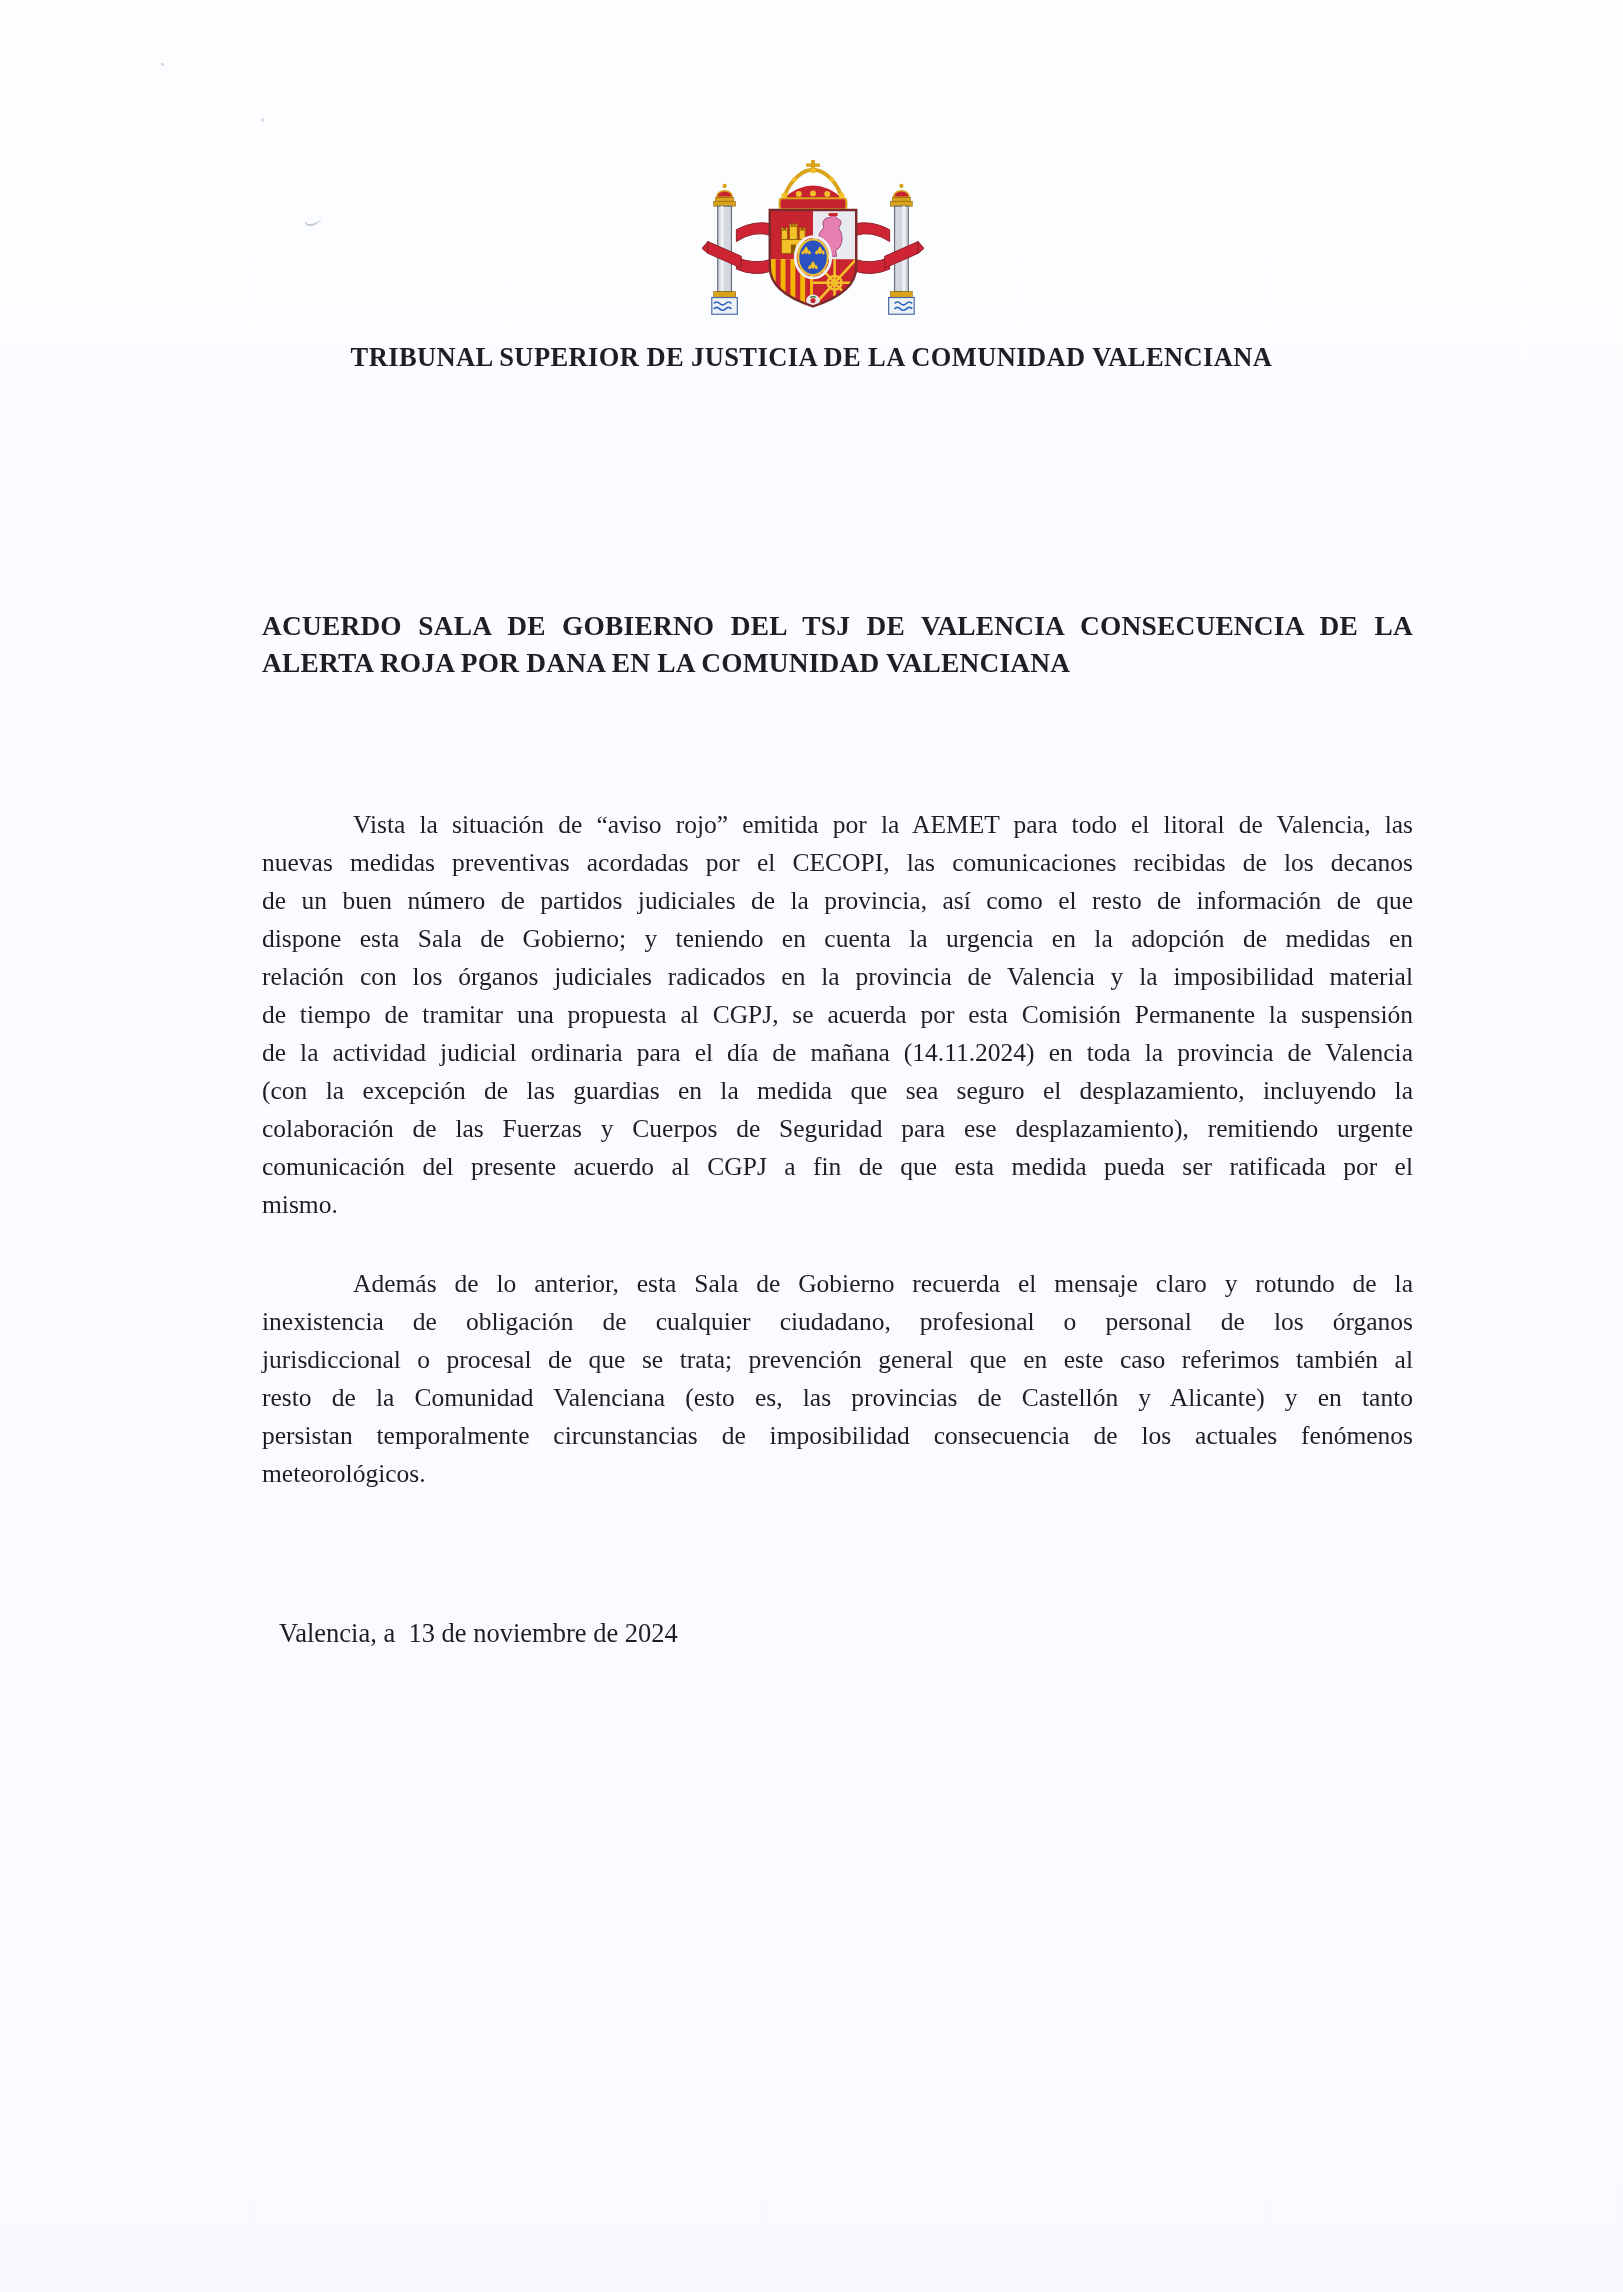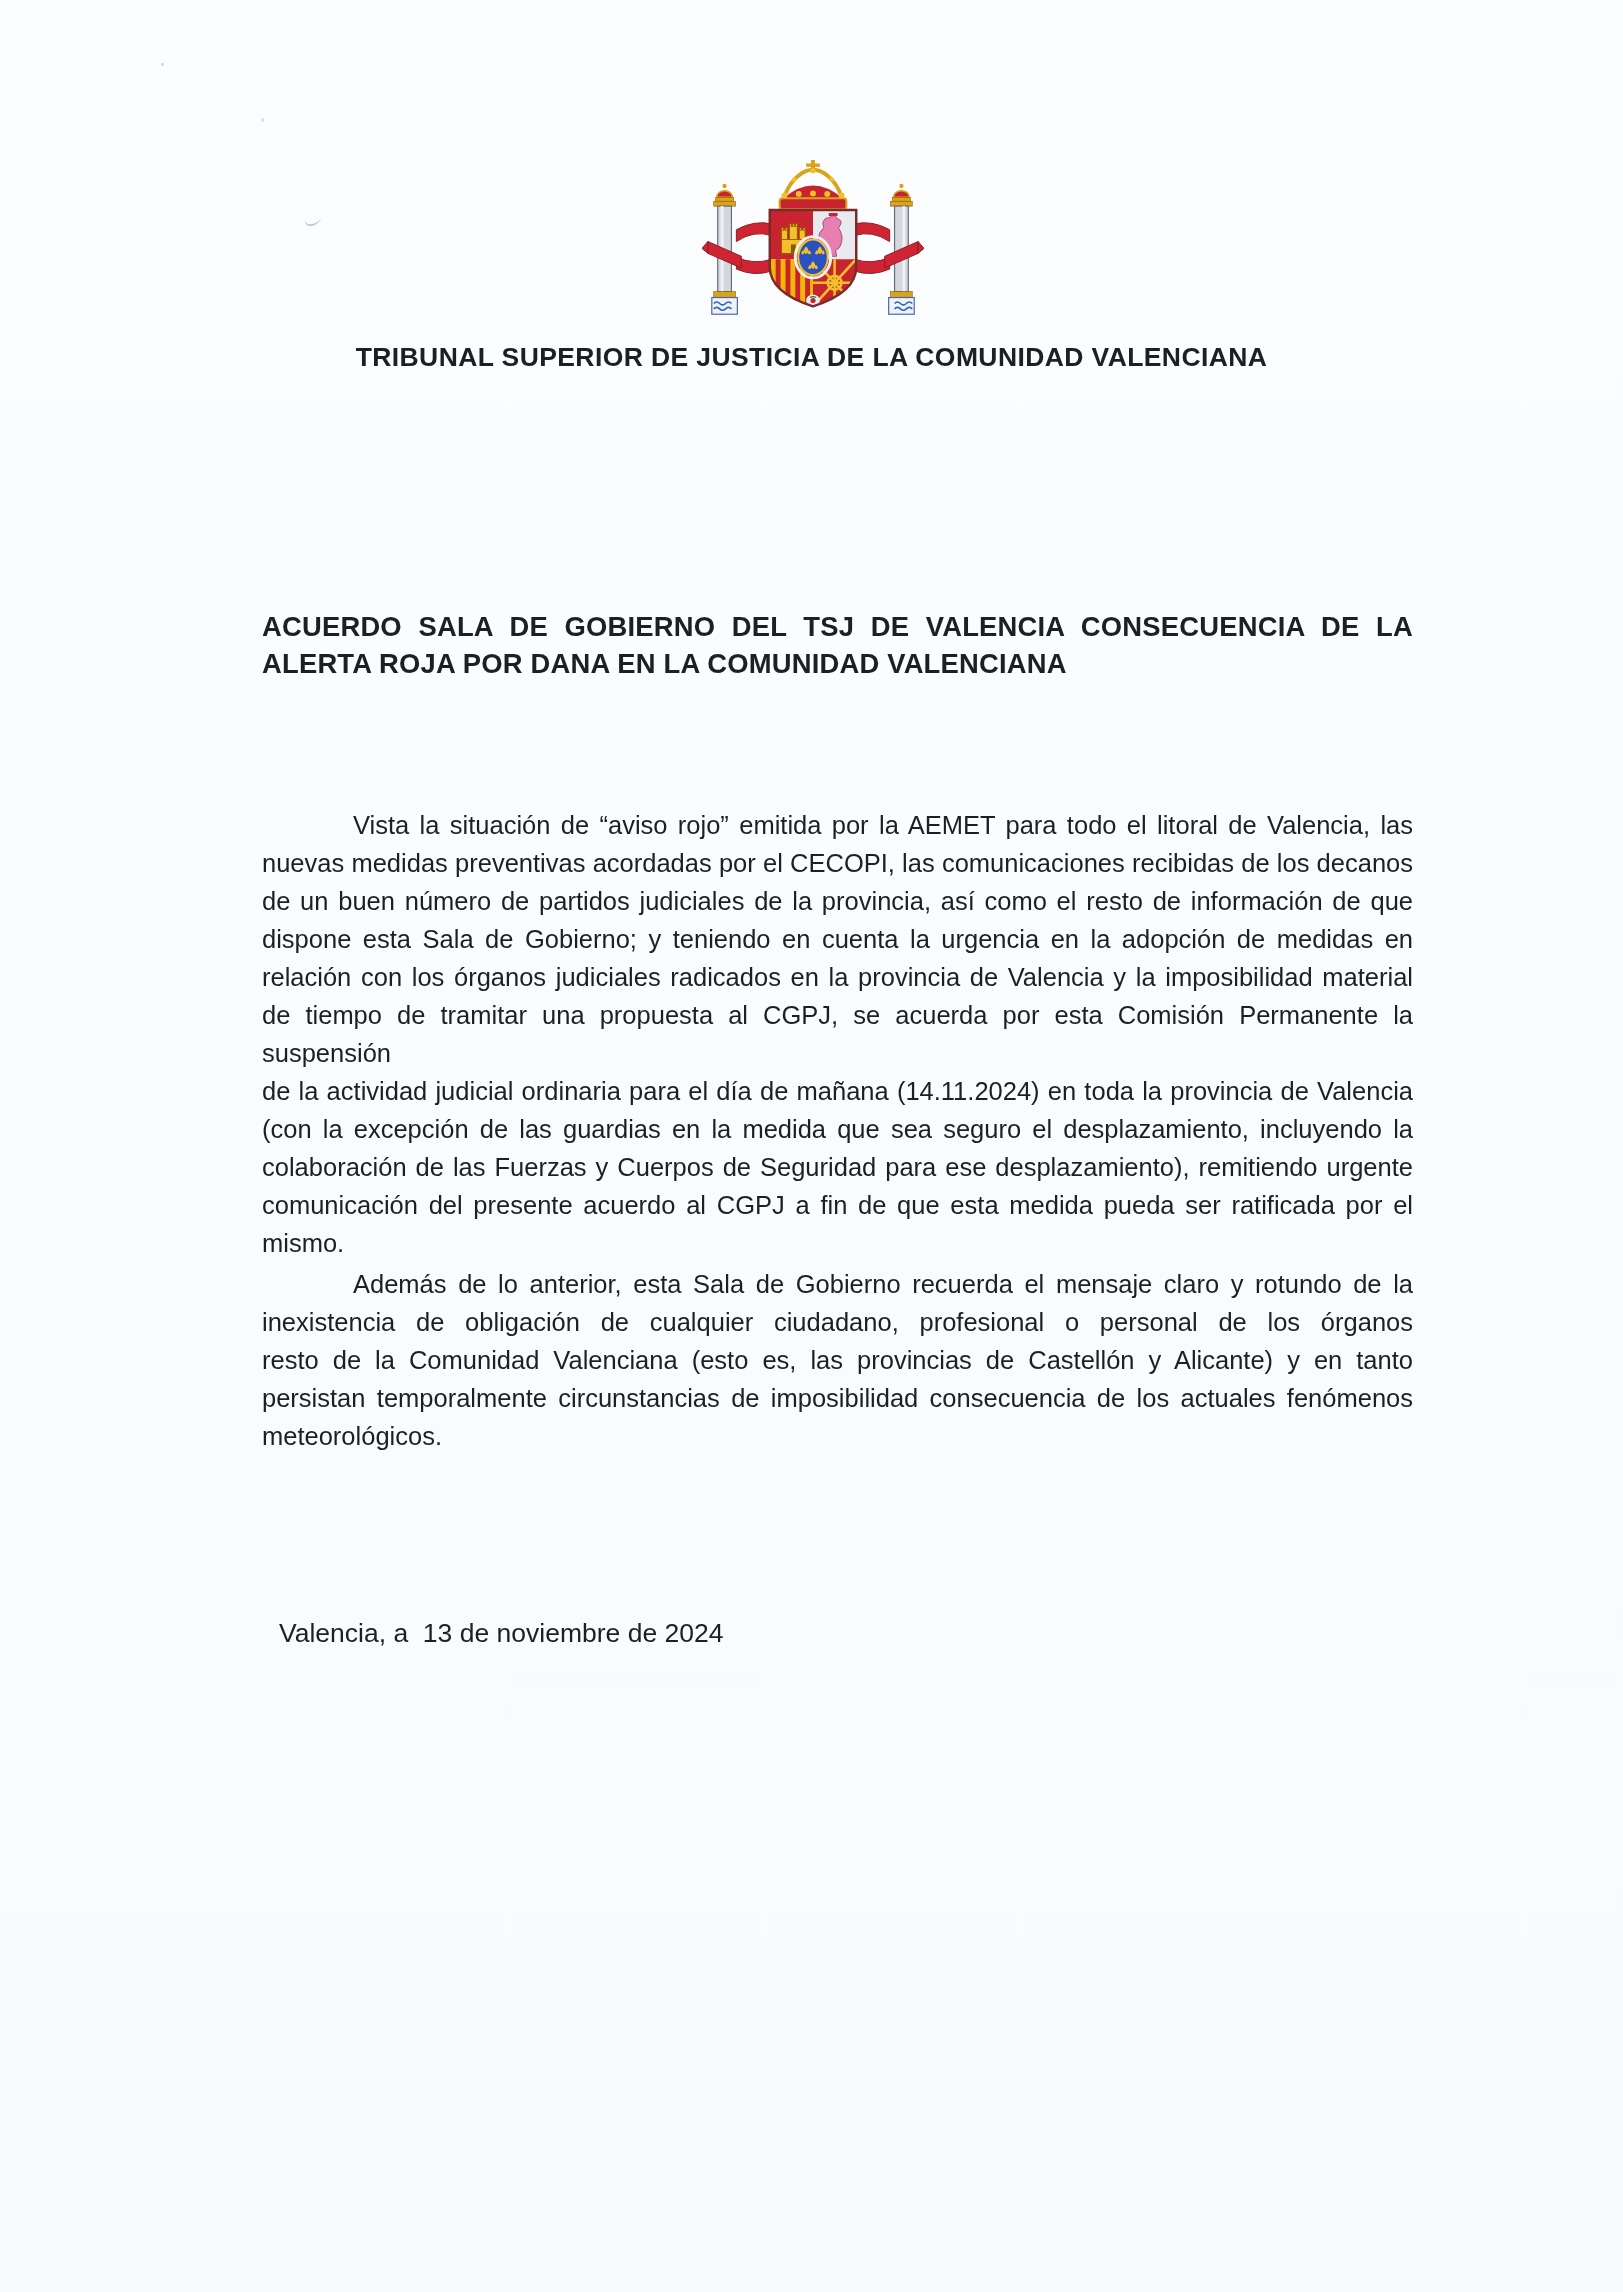--- a/index.html
+++ b/index.html
@@ -1,20 +1,20 @@
 <!DOCTYPE html>
 <html><head>
 <meta charset="utf-8">
 <style>
   html,body{margin:0;padding:0;background:#ffffff;}
   .page{
     position:relative;
     width:1623px;height:2293px;
     background:linear-gradient(180deg,#fbfdff 0%,#f9fbfe 55%,#f8fafd 100%);
-    font-family:Liberation Sans, sans-serif;
+    font-family:Liberation Serif, serif;
     color:#1e1f23;
     overflow:hidden;
   }
   .emblem{position:absolute;left:702px;top:159px;width:222px;height:169px;}
   .org-line{position:absolute;left:0;right:0;text-align:center;font-weight:bold;letter-spacing:0.4px;}
   .org-institution{top:342px;font-size:26.5px;}
   .org-chamber{top:405px;font-size:26.5px;}
   .text-col{position:absolute;left:262px;width:1151px;margin-top:36px;}
   .title-block{top:572px;font-weight:bold;font-size:27.4px;line-height:37px;letter-spacing:0.2px;}
   .para{font-size:25.5px;line-height:38px;}
@@ -158,20 +158,21 @@
       <div class="doc-line">de tiempo de tramitar una propuesta al CGPJ, se acuerda por esta Comisión Permanente la suspensión</div>
       <div class="doc-line">de la actividad judicial ordinaria para el día de mañana (14.11.2024) en toda la provincia de Valencia</div>
       <div class="doc-line">(con la excepción de las guardias en la medida que sea seguro el desplazamiento, incluyendo la</div>
       <div class="doc-line">colaboración de las Fuerzas y Cuerpos de Seguridad para ese desplazamiento), remitiendo urgente</div>
       <div class="doc-line">comunicación del presente acuerdo al CGPJ a fin de que esta medida pueda ser ratificada por el</div>
       <div class="doc-line last-line">mismo.</div>
     </div>
   <div class="text-col para para-2">
       <div class="doc-line first-line">Además de lo anterior, esta Sala de Gobierno recuerda el mensaje claro y rotundo de la</div>
       <div class="doc-line">inexistencia de obligación de cualquier ciudadano, profesional o personal de los órganos</div>
+      <div class="doc-line">jurisdiccional o procesal de que se trata; prevención general que en este caso referimos también al</div>
       <div class="doc-line">resto de la Comunidad Valenciana (esto es, las provincias de Castellón y Alicante) y en tanto</div>
       <div class="doc-line">persistan temporalmente circunstancias de imposibilidad consecuencia de los actuales fenómenos</div>
       <div class="doc-line last-line">meteorológicos.</div>
     </div>
 
   <div class="dateline">Valencia, a  13 de noviembre de 2024</div>
 
   <div class="speck speck-a"></div>
   <div class="speck speck-b"></div>
   <div class="pencil-mark"></div>

